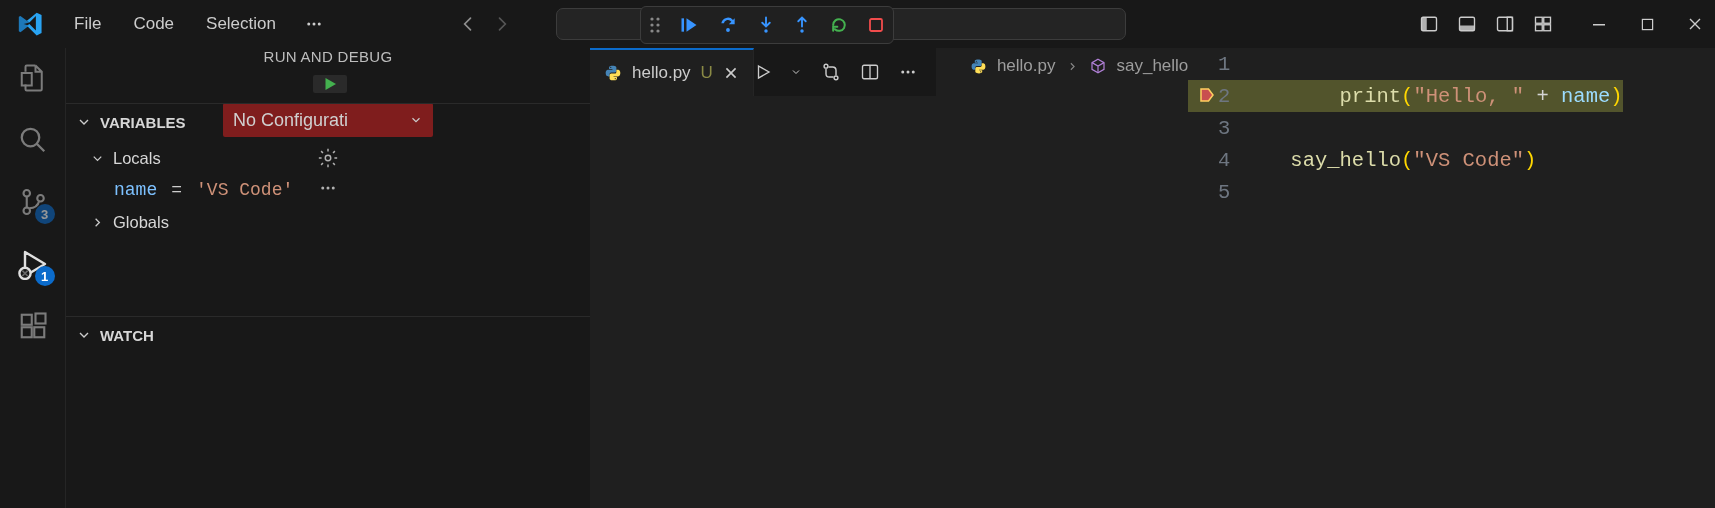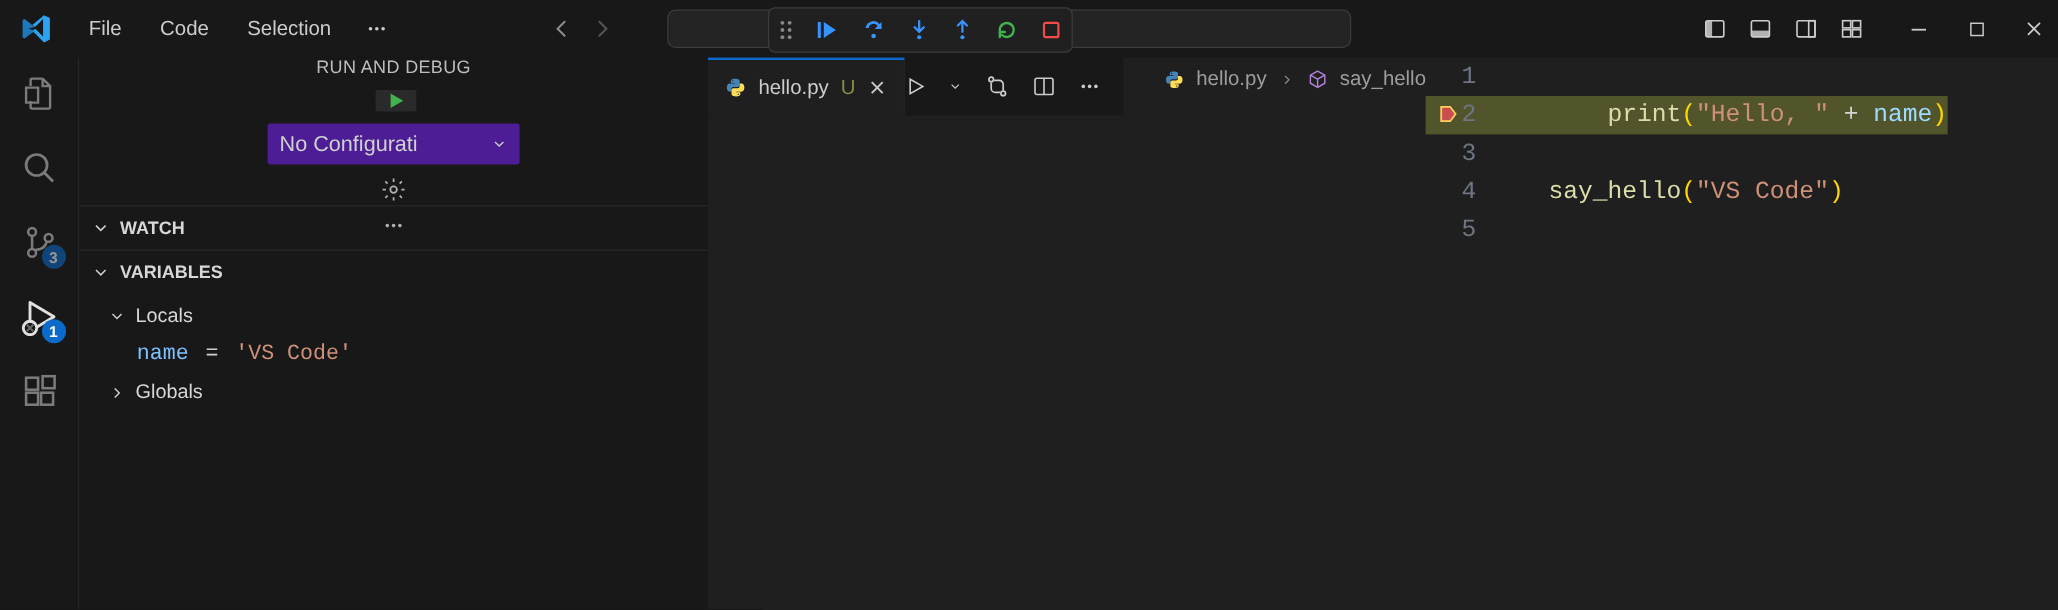--- a/index.html
+++ b/index.html
@@ -31,21 +31,21 @@
   .activitybar .ab-item{position:relative;width:36px;height:36px;display:flex;align-items:center;justify-content:center;opacity:.55;}
   .activitybar .ab-item.active{opacity:1;}
   .badge{position:absolute;right:-4px;bottom:-4px;background:#0b6bcb;color:#fff;border-radius:10px;
          min-width:20px;height:20px;font-size:13px;font-weight:600;display:flex;align-items:center;justify-content:center;padding:0 5px;}
 
   
   .sidebar{width:525px;background:#181818;border-left:1px solid #252525;display:flex;flex-direction:column;}
   .sidebar-head{height:55px;display:flex;align-items:center;gap:10px;padding:0 12px;flex-direction:column;}
   .sidebar-head .title{color:#bdbdbd;font-size:15px;letter-spacing:.3px;}
   .run-btn{width:34px;height:34px;background:#2a2a2a;display:flex;align-items:center;justify-content:center;border-radius:2px;margin-left:4px;}
-  .config-select{flex:0 0 auto;width:210px;height:34px;background:#4c1d95;display:flex;align-items:center;
+  .config-select{flex:0 0 auto;width:210px;height:34px;background:#7f1d1d;display:flex;align-items:center;
                  padding:0 10px;color:#d0d0d0;font-size:18px;justify-content:space-between;border-radius:2px;}
   .sidebar-head .icon-btn{width:28px;height:28px;display:flex;align-items:center;justify-content:center;opacity:.85;}
 
   .section{border-top:1px solid #2a2a2a;}
   .section-header{height:36px;display:flex;align-items:center;gap:8px;padding:0 10px;font-weight:700;color:#d7d7d7;font-size:15px;}
   .section-body{padding:2px 0 10px 0;}
   .tree-row{height:32px;display:flex;align-items:center;gap:8px;padding-left:24px;color:#d7d7d7;font-size:16.5px;}
   .tree-row.level2{padding-left:48px;}
   .mono{font-family:"Consolas","Courier New",monospace;font-size:18px;}
   .var-name{color:#7dc1ff;}
@@ -277,54 +277,54 @@
       </span>
       <span class="icon-btn">
         <svg width="20" height="18" viewBox="0 0 24 24">
             <circle cx="5" cy="12" r="2" fill="#ccc"></circle>
             <circle cx="12" cy="12" r="2" fill="#ccc"></circle>
             <circle cx="19" cy="12" r="2" fill="#ccc"></circle>
           </svg>
       </span>
     </div>
 
+    <div class="section">
+      <div class="section-header">
+        <svg width="16" height="16" viewBox="0 0 24 24">
+            <path d="M6 9l6 6 6-6" stroke="#ccc" stroke-width="2" fill="none"></path>
+          </svg>
+        <span>VARIABLES</span>
+      </div>
+      <div class="section-body">
+        <div class="tree-row">
+          <svg width="15" height="15" viewBox="0 0 24 24">
+              <path d="M6 9l6 6 6-6" stroke="#ccc" stroke-width="2" fill="none"></path>
+            </svg>
+          <span>Locals</span>
+        </div>
+        <div class="tree-row level2 mono">
+          <span class="var-name">name</span>
+          <span class="var-eq">=</span>
+          <span class="var-val">'VS Code'</span>
+        </div>
+        <div class="tree-row">
+          <svg width="15" height="15" viewBox="0 0 24 24">
+              <path d="M9 6l6 6-6 6" stroke="#ccc" stroke-width="2" fill="none"></path>
+            </svg>
+          <span>Globals</span>
+        </div>
+      </div>
+    </div>
+
     <div class="section" style="margin-top:68px;">
       <div class="section-header">
         <svg width="16" height="16" viewBox="0 0 24 24">
             <path d="M6 9l6 6 6-6" stroke="#ccc" stroke-width="2" fill="none"></path>
           </svg>
         <span>WATCH</span>
-      </div>
-    </div>
-
-    <div class="section">
-      <div class="section-header">
-        <svg width="16" height="16" viewBox="0 0 24 24">
-            <path d="M6 9l6 6 6-6" stroke="#ccc" stroke-width="2" fill="none"></path>
-          </svg>
-        <span>VARIABLES</span>
-      </div>
-      <div class="section-body">
-        <div class="tree-row">
-          <svg width="15" height="15" viewBox="0 0 24 24">
-              <path d="M6 9l6 6 6-6" stroke="#ccc" stroke-width="2" fill="none"></path>
-            </svg>
-          <span>Locals</span>
-        </div>
-        <div class="tree-row level2 mono">
-          <span class="var-name">name</span>
-          <span class="var-eq">=</span>
-          <span class="var-val">'VS Code'</span>
-        </div>
-        <div class="tree-row">
-          <svg width="15" height="15" viewBox="0 0 24 24">
-              <path d="M9 6l6 6-6 6" stroke="#ccc" stroke-width="2" fill="none"></path>
-            </svg>
-          <span>Globals</span>
-        </div>
       </div>
     </div>
   </div>
 
   <div class="editor">
     <div class="tabs">
       <div class="tab">
         <span>
           <svg width="18" height="18" viewBox="0 0 32 32">
               <path fill="#4584b6" d="M15 3c-6 0-6 3-6 3v3h6v1H7s-4 0-4 6 4 6 4 6h3v-4s0-3 3-3h6s3 0 3-3V6s0-3-7-3zm-3 2a1 1 0 110 2 1 1 0 010-2z"></path>

